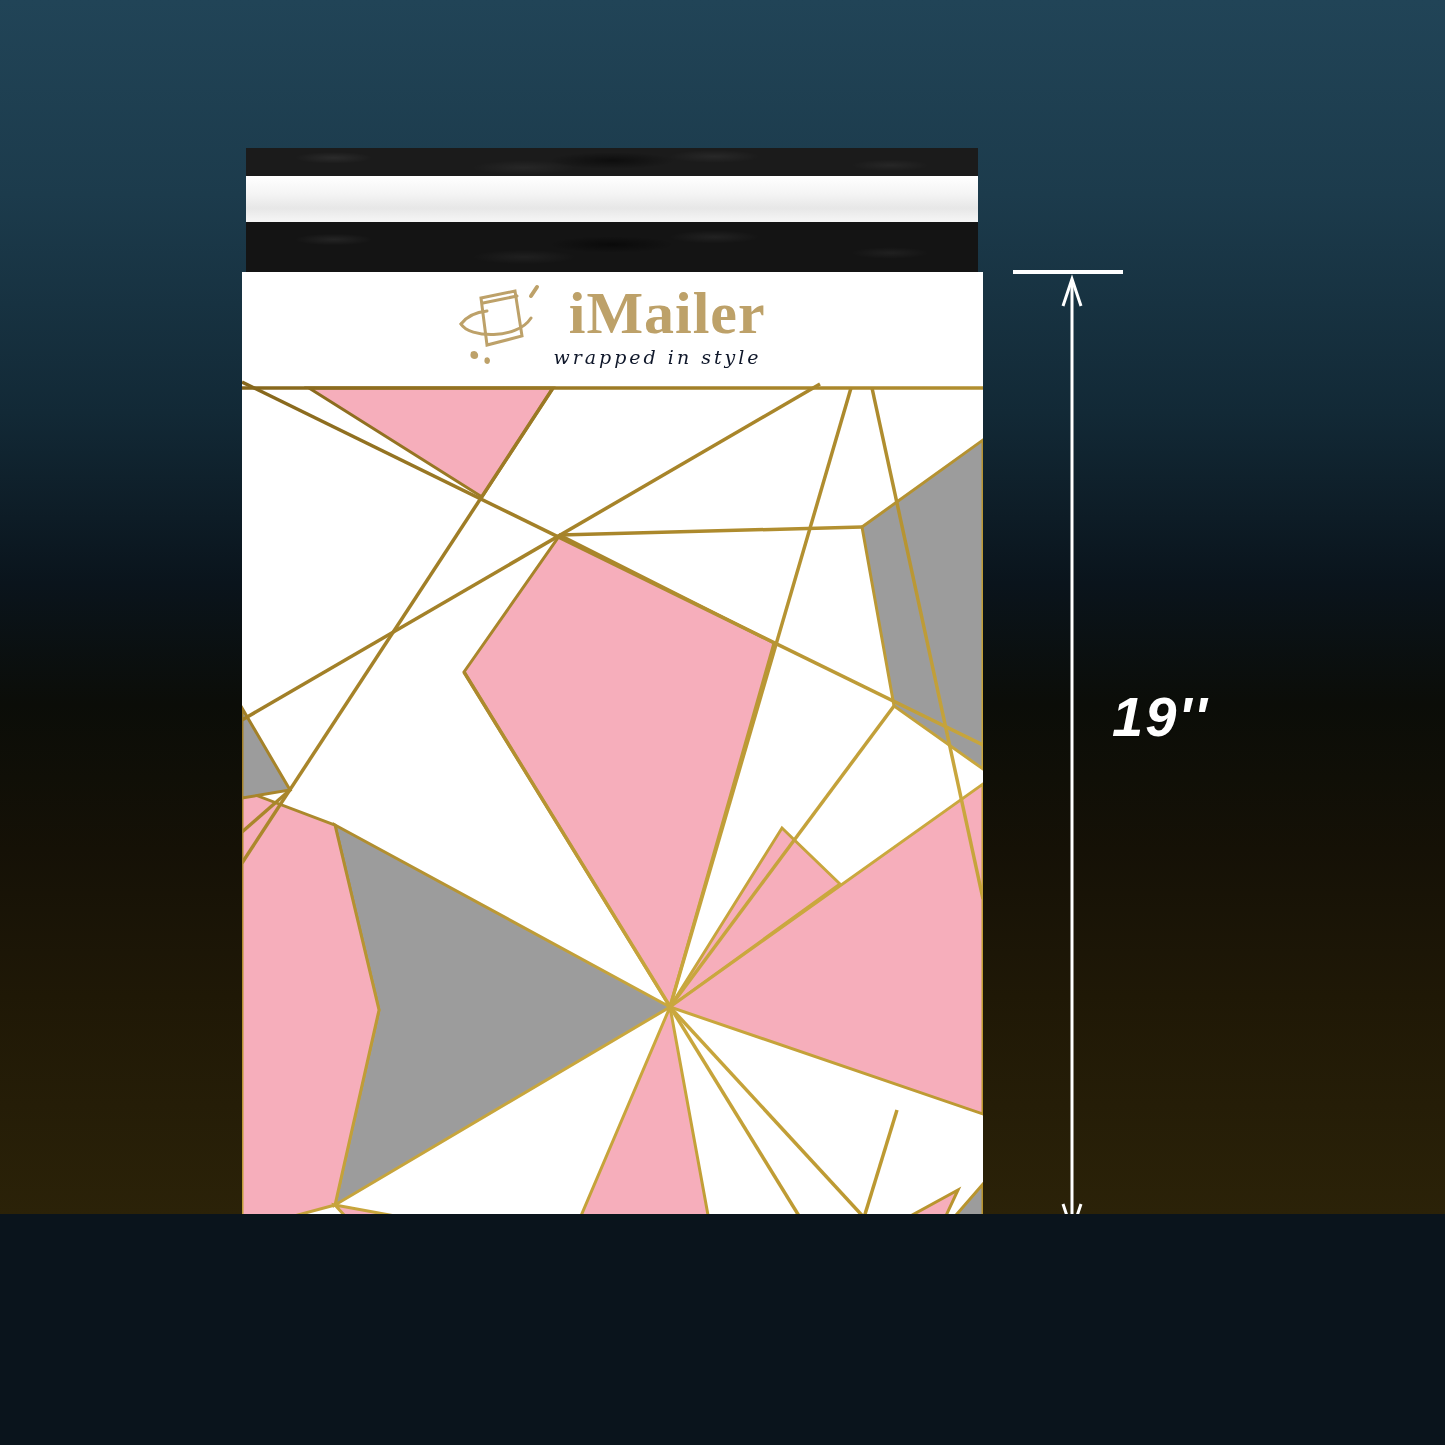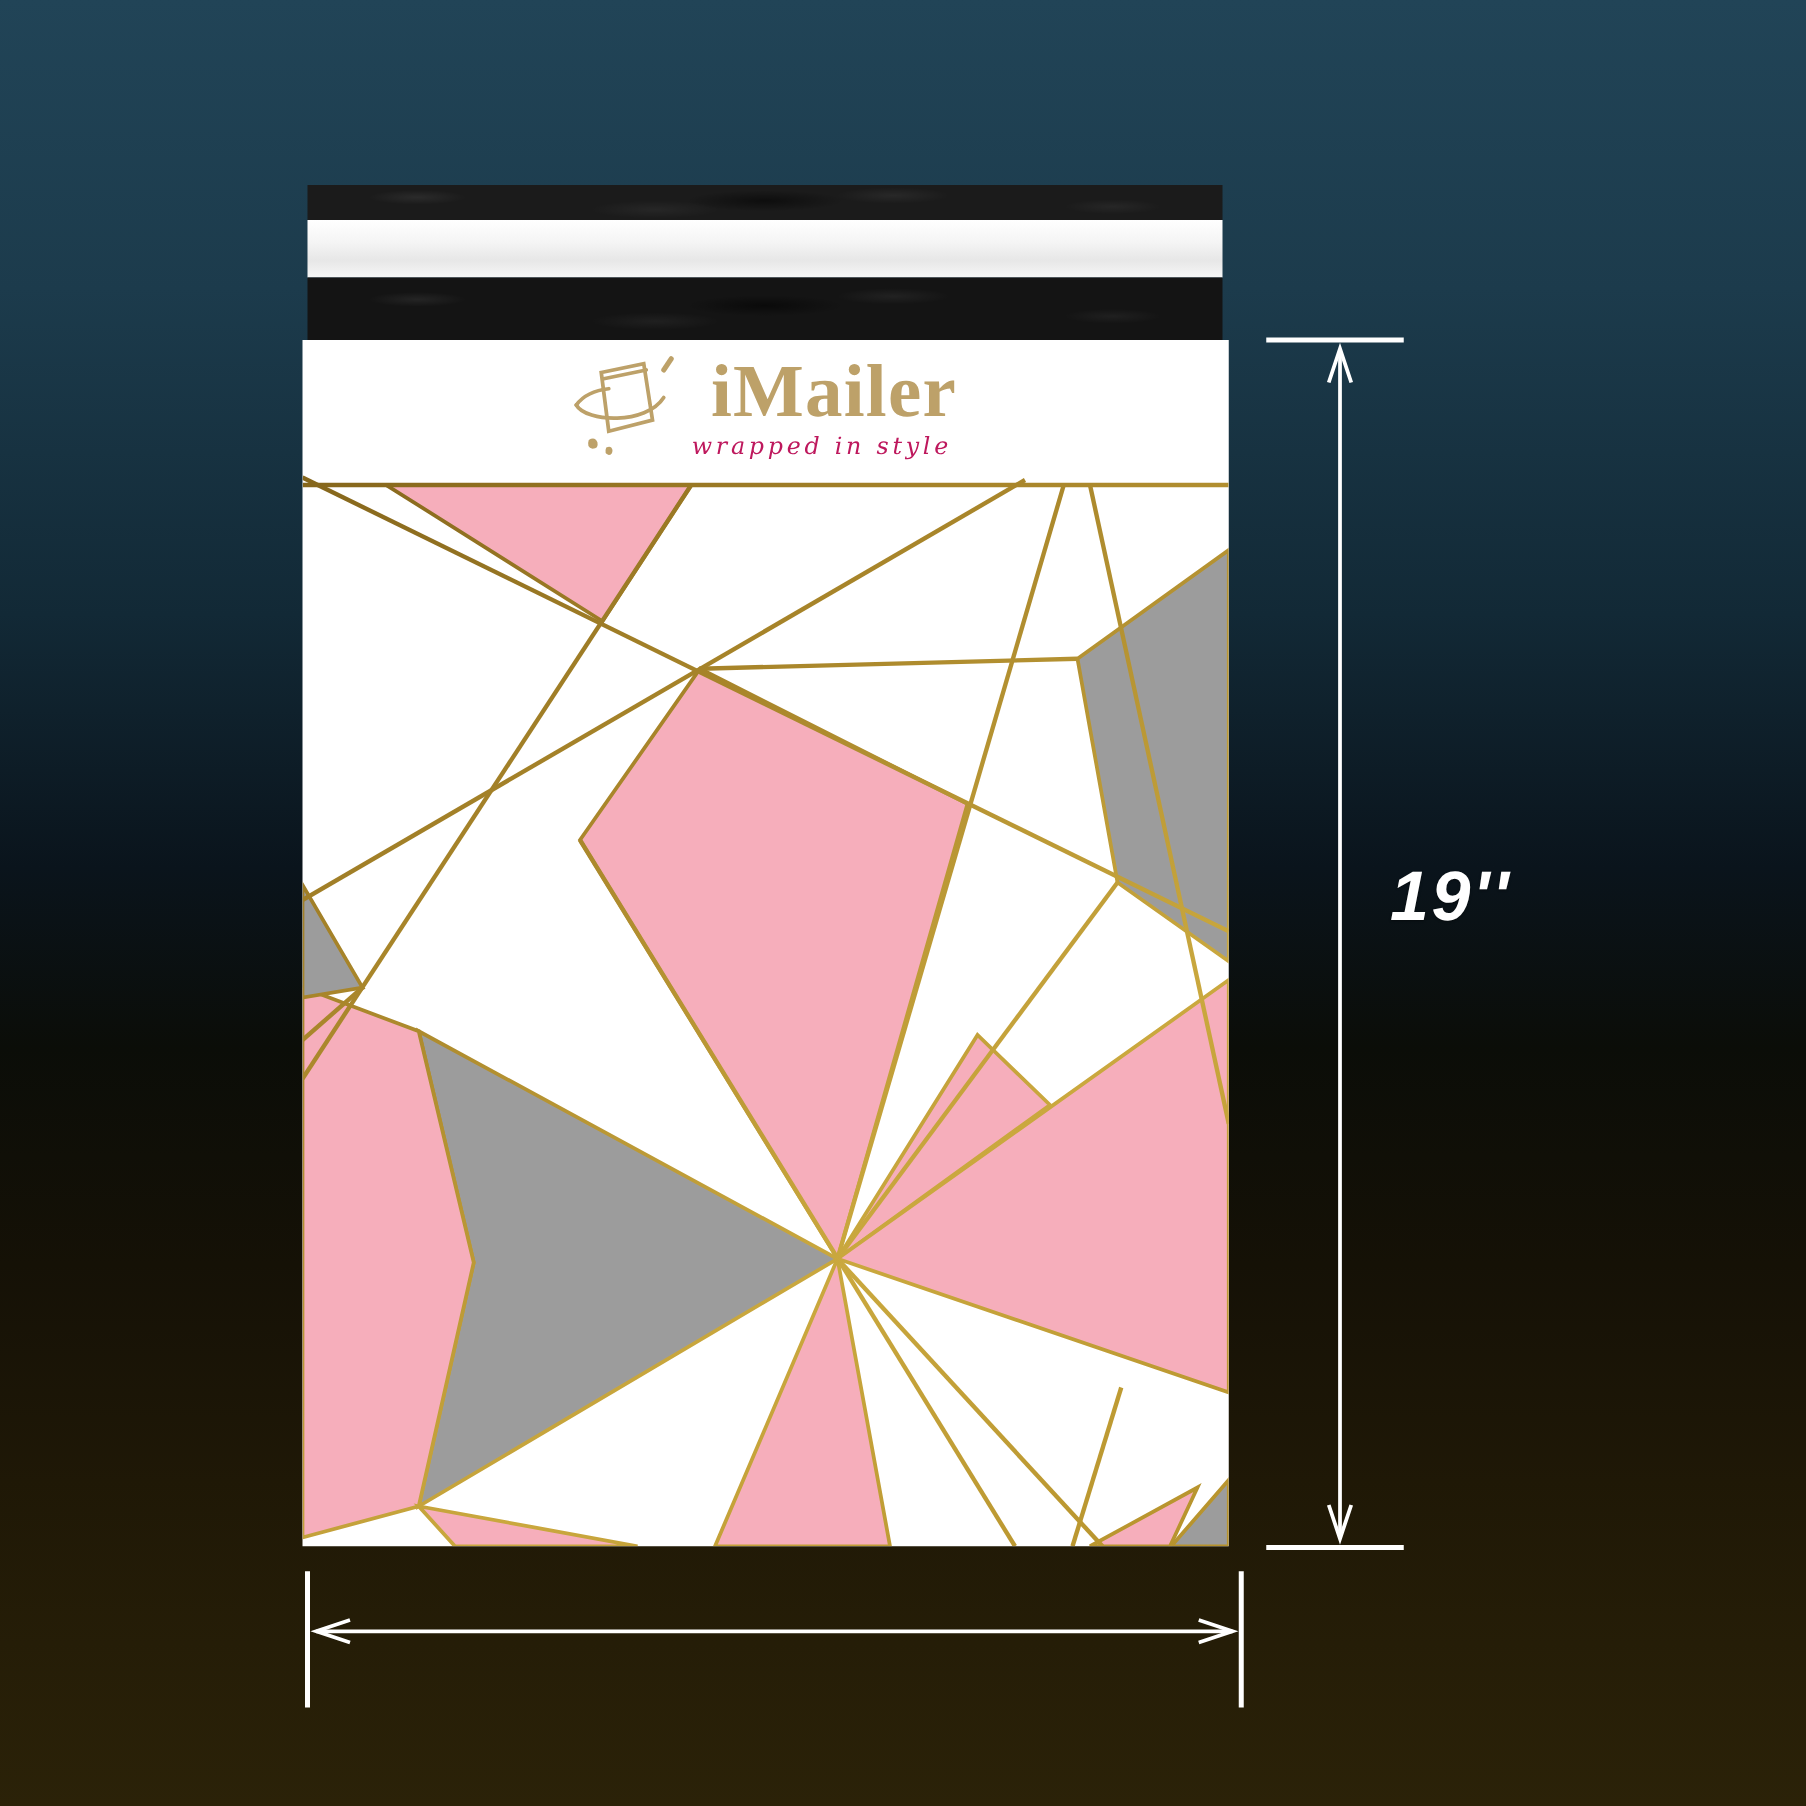--- a/index.html
+++ b/index.html
@@ -1,17 +1,17 @@
 <!DOCTYPE html>
 <html><head>
 <meta charset="utf-8">
 <style>
   html,body{margin:0;padding:0;background:#0a141c;}
   .scene{
-    position:relative;width:1445px;height:1445px;overflow:hidden;
+    position:relative;width:1445px;height:1214px;overflow:hidden;
     font-family:"Liberation Sans",sans-serif;
     background:linear-gradient(180deg,
       #214457 0%, #1c3b4c 16%, #13293637%, #0a141c 48%,
       #0b0d08 58%, #151106 70%, #1f1806 82%, #2b2208 100%);
   }
   
   .scene{
     background:linear-gradient(180deg,
       #214457 0%, #1c3b4c 16%, #122936 34%, #0a141c 48%,
       #0b0d08 58%, #151106 70%, #1f1806 82%, #2b2208 100%);
@@ -41,21 +41,21 @@
   
   .logo{position:absolute;top:10px;left:0;right:0;display:flex;justify-content:center;align-items:flex-start;gap:12px;}
   .logo-icon{width:82px;height:96px;flex:0 0 auto;margin-top:2px;}
   .logo-text{display:flex;flex-direction:column;align-items:flex-end;}
   .brand-name{
     font-family:"Liberation Serif",serif;font-size:60px;line-height:1.05;
     color:#bda169;font-weight:600;letter-spacing:1px;
   }
   .brand-tagline{
     font-family:"DejaVu Serif",serif;font-style:italic;font-size:19px;
-    color:#be185d;letter-spacing:3px;margin-top:1px;margin-right:4px;
+    color:#0f172a;letter-spacing:3px;margin-top:1px;margin-right:4px;
   }
 
   
   .dims-svg{position:absolute;left:0;top:0;width:1445px;height:1445px;pointer-events:none;}
   .dim-label{
     position:absolute;color:#ffffff;font-weight:bold;font-style:italic;
     font-family:"Liberation Sans",sans-serif;font-size:56px;letter-spacing:2px;
     text-shadow:0 1px 2px rgba(0,0,0,.4);
   }
   .dim-label-height{left:1112px;top:684px;}

